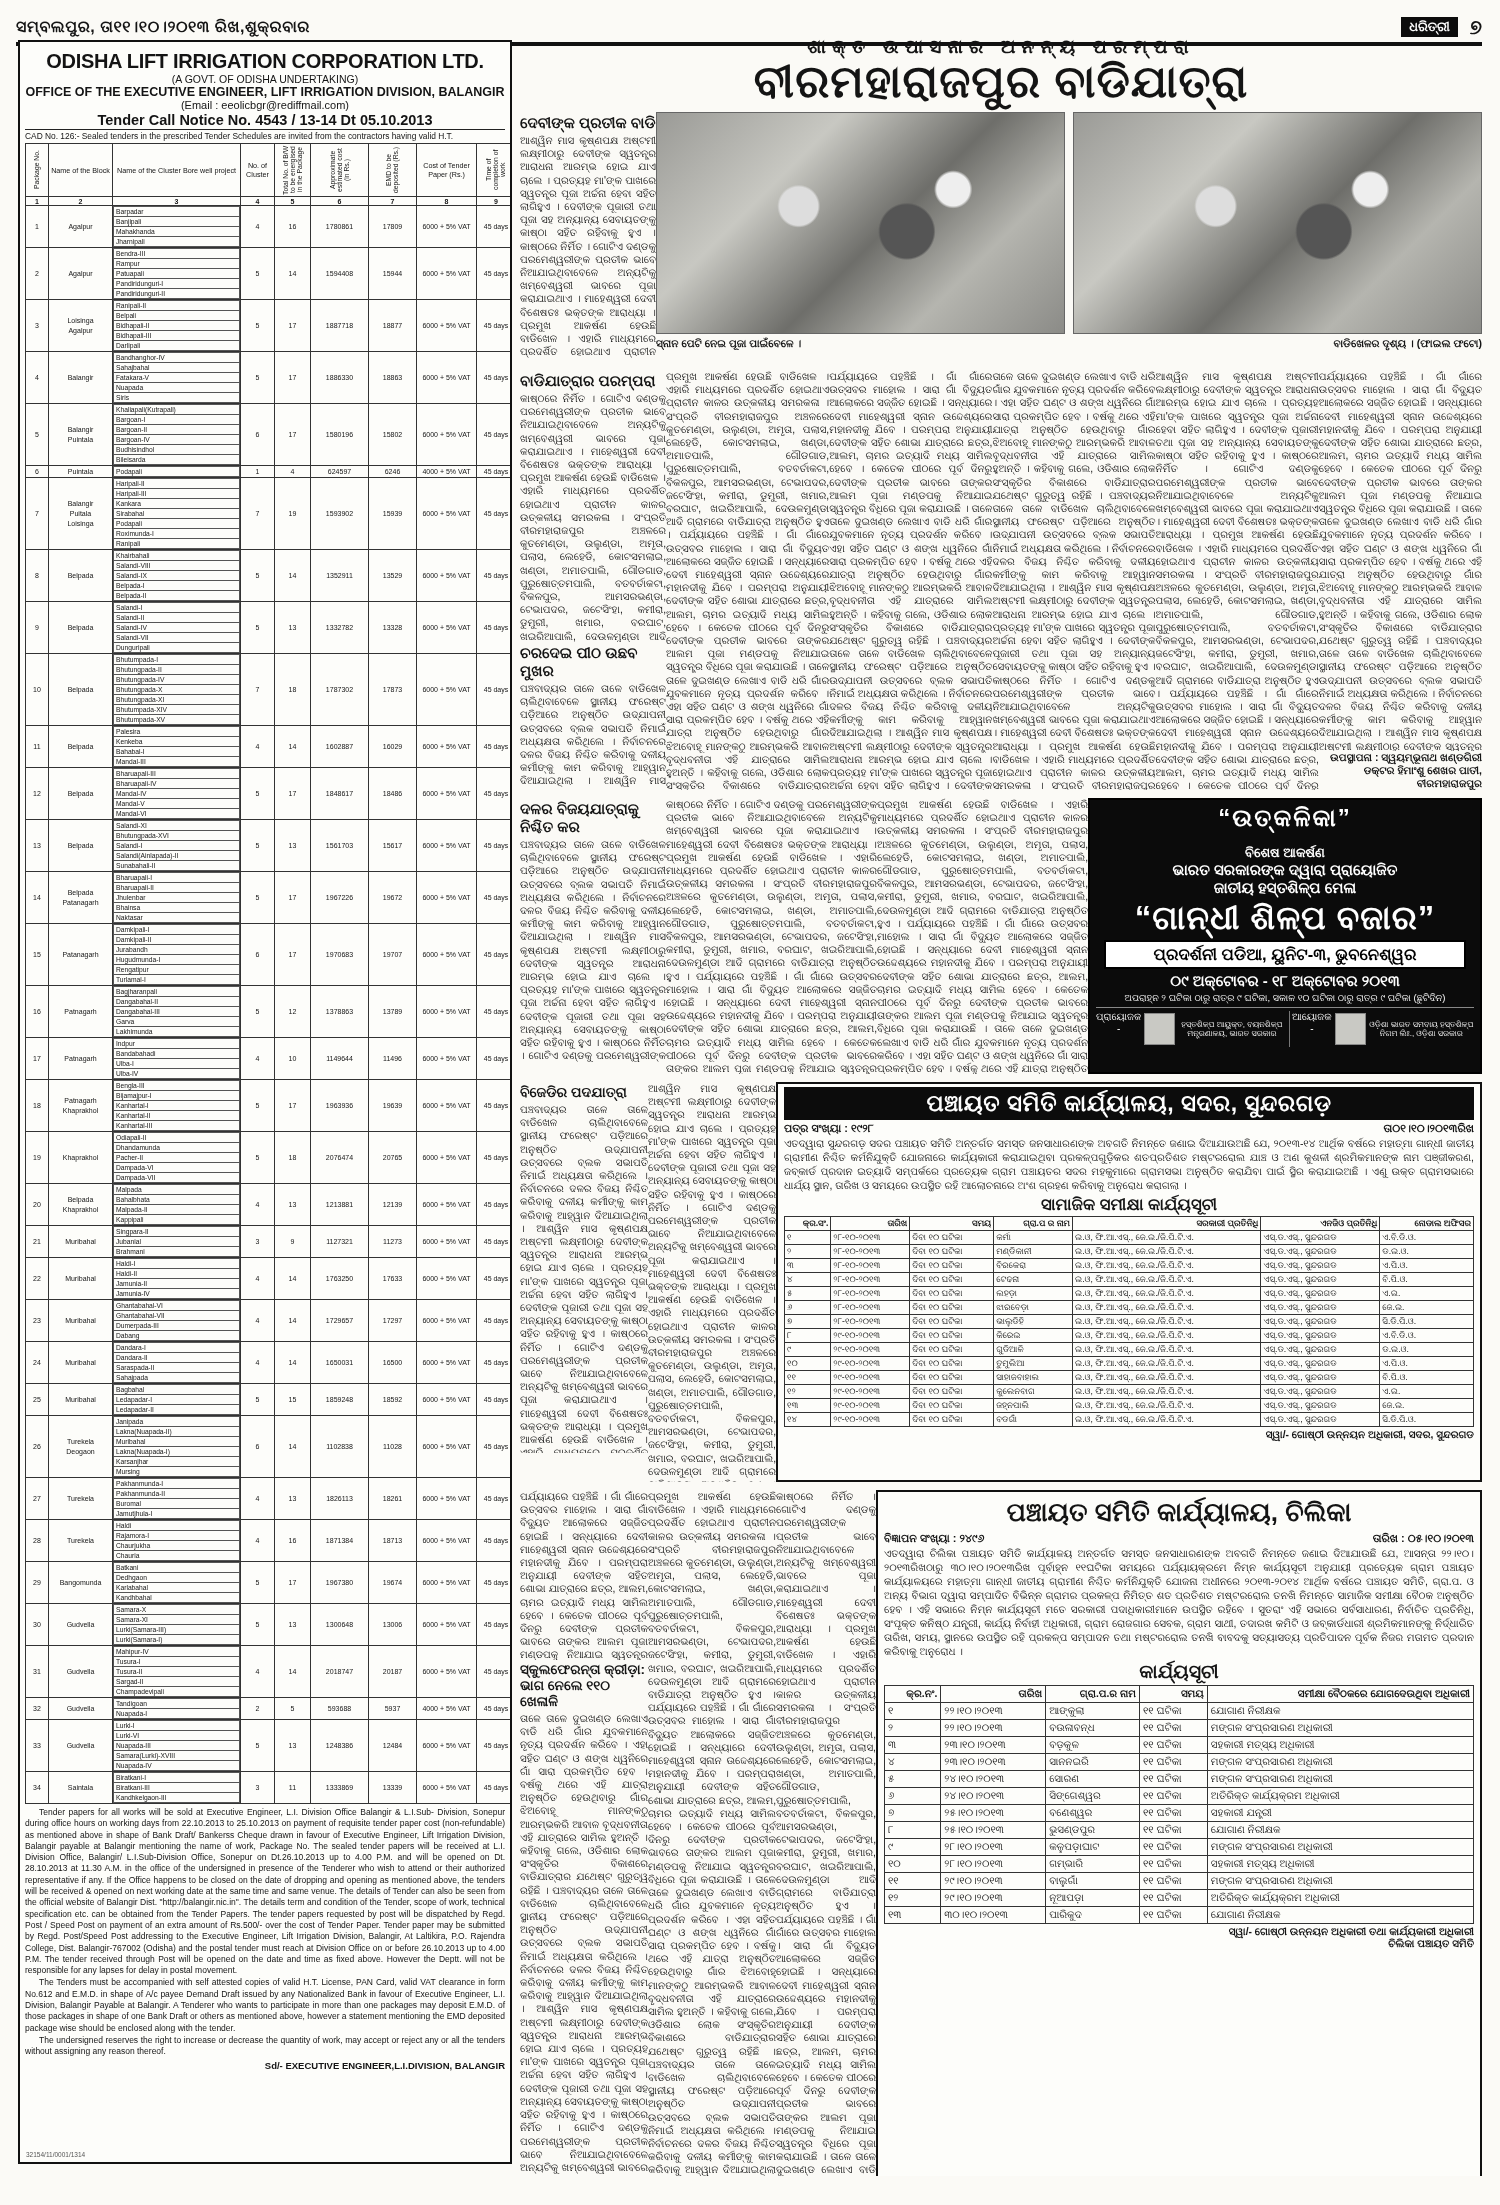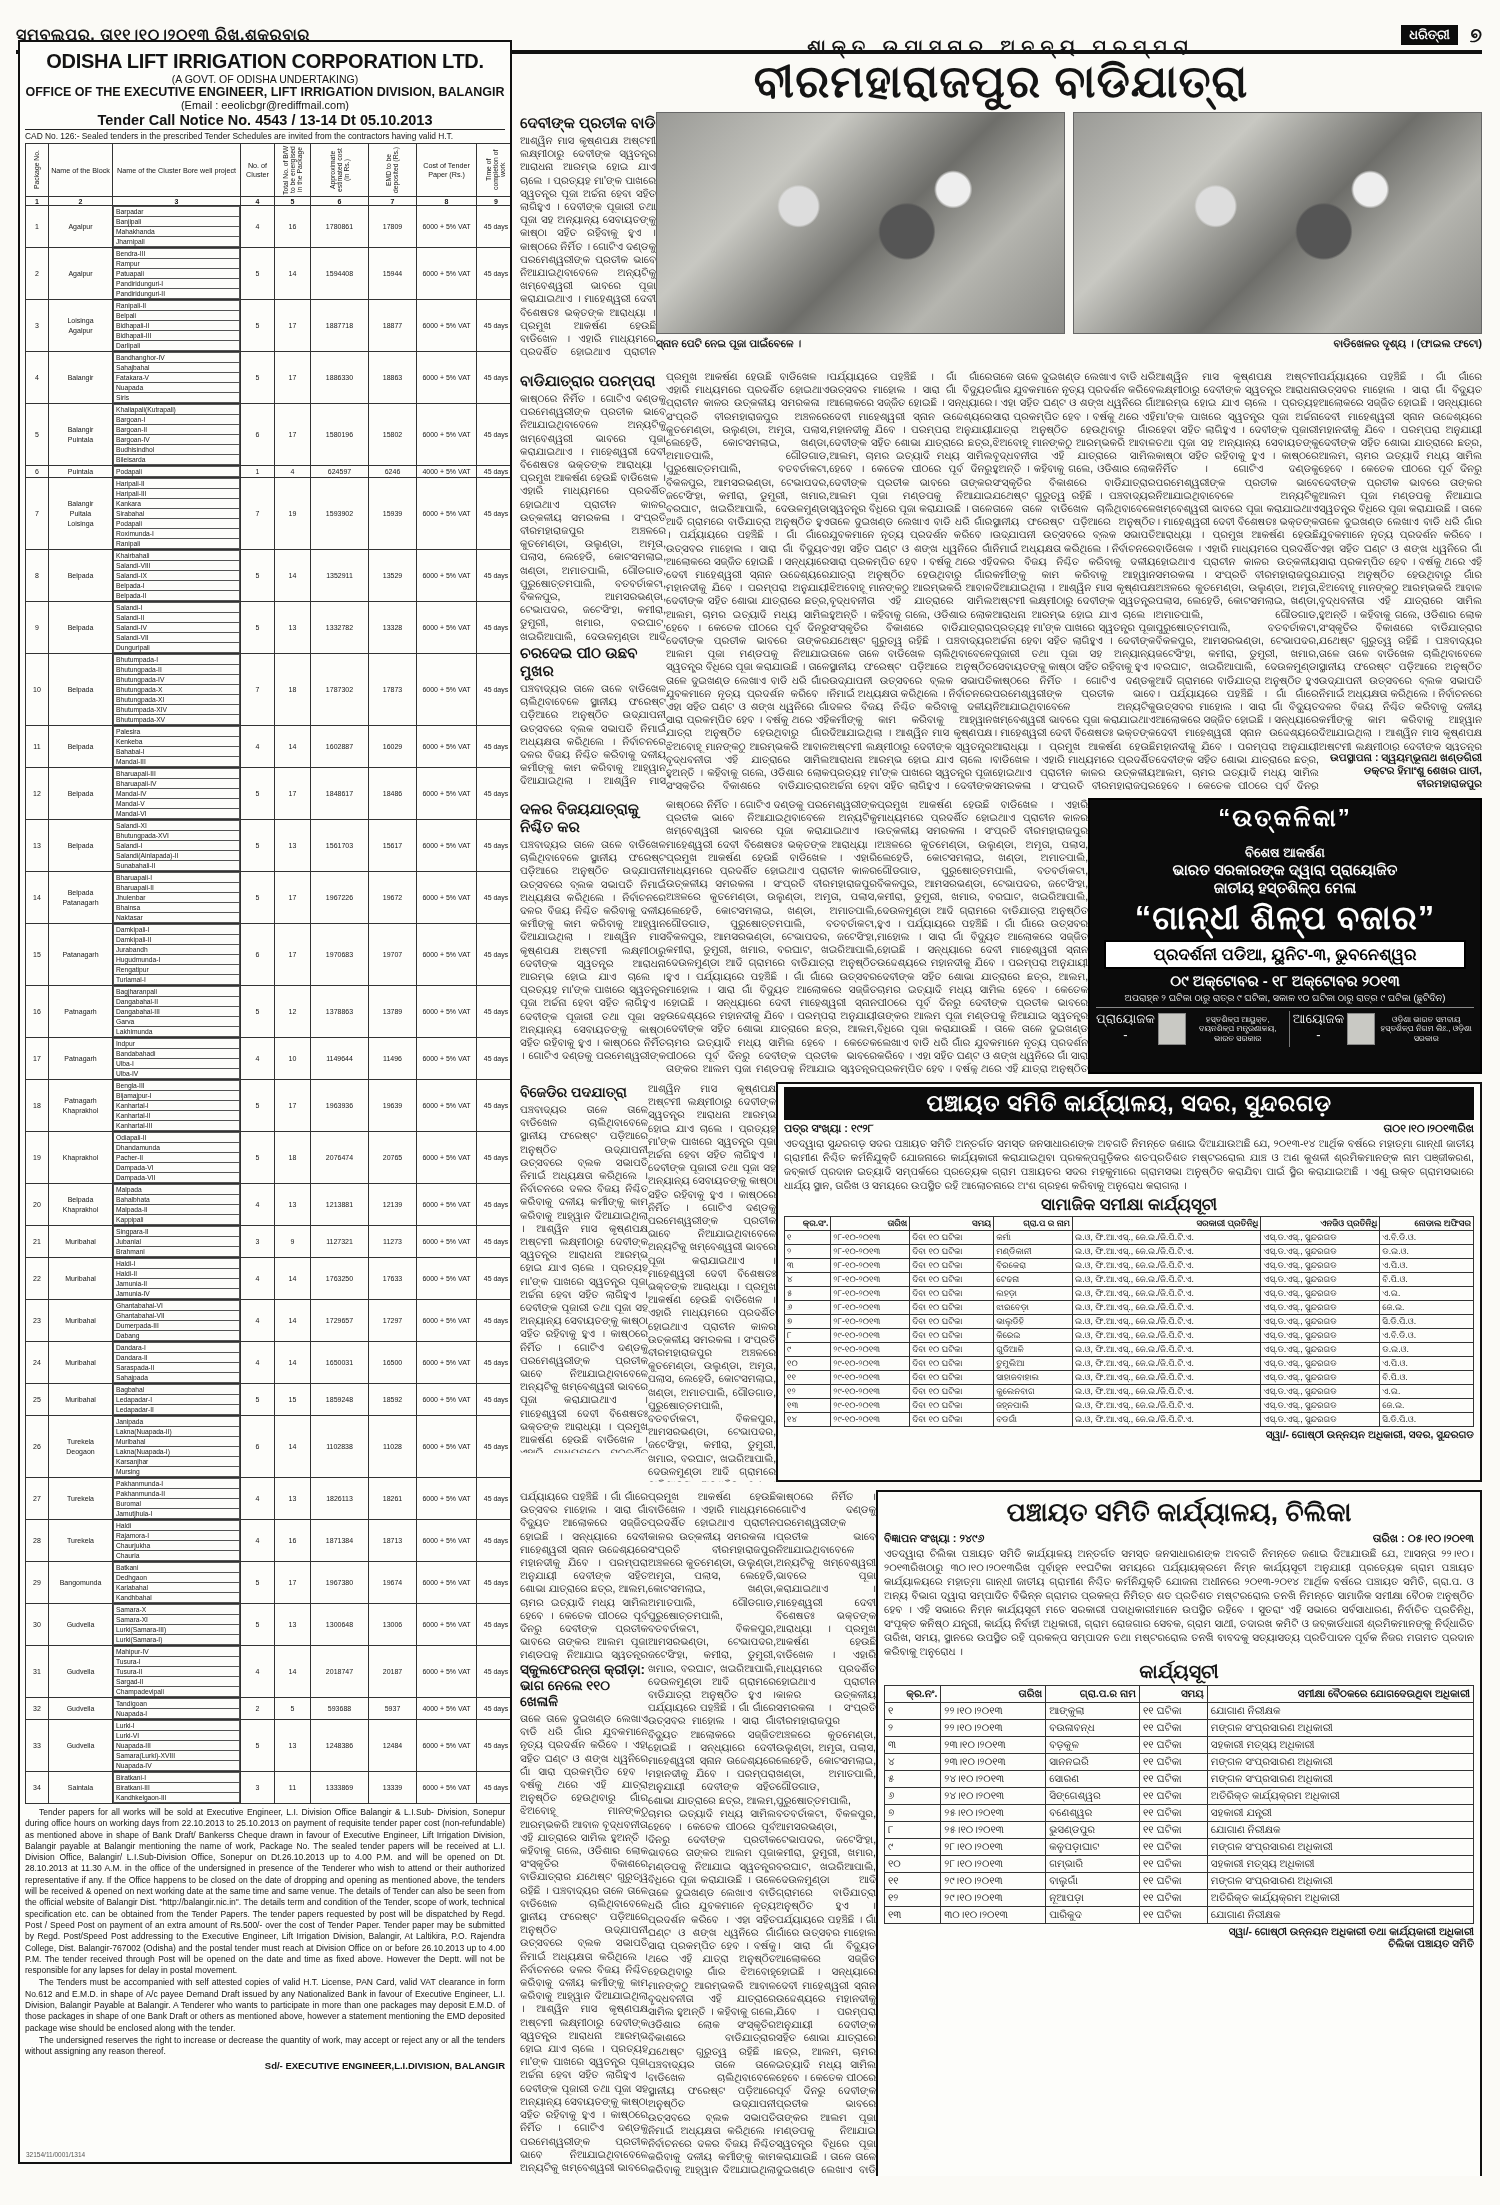--- a/index.html
+++ b/index.html
@@ -1,20 +1,20 @@
 <!DOCTYPE html>
 <html><head>
 <meta charset="utf-8">
 <style>
   html,body{margin:0;padding:0;}
   body{width:1500px;height:2205px;position:relative;background:#fbfaf6;color:#141414;
        font-family:"Liberation Sans","DejaVu Sans",sans-serif;overflow:hidden;}
   .page{position:absolute;inset:0;}
   
-  .masthead{position:absolute;left:16px;top:20px;width:1466px;height:30px;
+  .masthead{position:absolute;left:16px;top:12px;width:1466px;height:30px;
             border-bottom:4px solid #111;display:flex;justify-content:space-between;align-items:center;}
   .masthead .dateline{font-size:16px;font-weight:bold;letter-spacing:.5px;}
   .mast-right{display:flex;align-items:center;gap:12px;padding-left:39px;}
   .brandbox{background:#0c0c0c;color:#fff;font-weight:bold;font-size:13px;padding:2px 8px;line-height:16px;}
   .pageno{font-size:20px;font-weight:bold;}
   
   .tender{position:absolute;left:18px;top:40px;width:494px;height:2124px;
           border:2.5px solid #111;background:#fdfdfa;padding:8px 5px;box-sizing:border-box;overflow:hidden;}
   .t-org{font-size:20px;font-weight:bold;text-align:center;letter-spacing:-.3px;}
   .t-sub{font-size:10.5px;text-align:center;}
@@ -58,21 +58,21 @@
   .ad .q1{font-size:24px;font-weight:bold;letter-spacing:2px;}
   .ad .l2{font-size:13px;font-weight:bold;margin-top:13px;}
   .ad .l3{font-size:15px;font-weight:bold;}
   .ad .l4{font-size:15px;font-weight:bold;}
   .ad .q2{font-size:33px;font-weight:bold;letter-spacing:1px;margin:2px 0;}
   .ad .venue{background:#fff;color:#000;font-size:16.5px;font-weight:bold;border:2px solid #000;
              margin:2px 8px;padding:3px 2px;}
   .ad .dates{font-size:15px;font-weight:bold;margin-top:3px;}
   .ad .hours{font-size:9.5px;margin-top:2px;border-bottom:1px solid #888;padding-bottom:3px;}
   .sponsors{display:flex;justify-content:space-between;align-items:center;margin-top:3px;gap:3px;}
-  .sp-label{font-size:13px;align-self:flex-start;}
+  .sp-label{font-size:10px;align-self:flex-start;}
   .logo{width:52px;height:30px;background:#c9c9c4;border:1px solid #888;}
   .sp-txt{font-size:8px;line-height:9.5px;text-align:center;}
   .sp-div{width:1px;height:36px;background:#777;}
   
   .notice{border:2px solid #111;background:#fdfdfa;box-sizing:border-box;padding:3px 6px;overflow:hidden;}
   .n-head-black{background:#0c0c0c;color:#fff;font-size:23px;font-weight:bold;text-align:center;
                 padding:3px 2px;letter-spacing:.5px;}
   .n-head-plain{font-size:26px;font-weight:bold;text-align:center;padding:2px 0;}
   .n-meta{display:flex;justify-content:space-between;font-size:11px;font-weight:bold;margin:2px 0;}
   .n-para{font-size:10.4px;line-height:14px;text-align:justify;}

